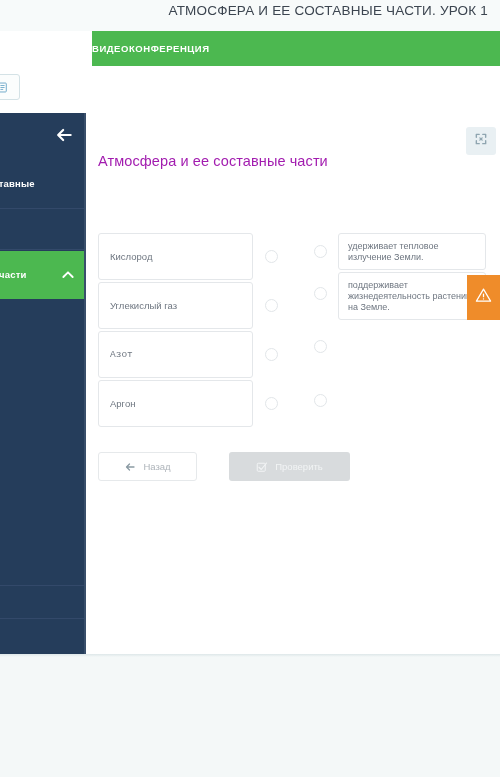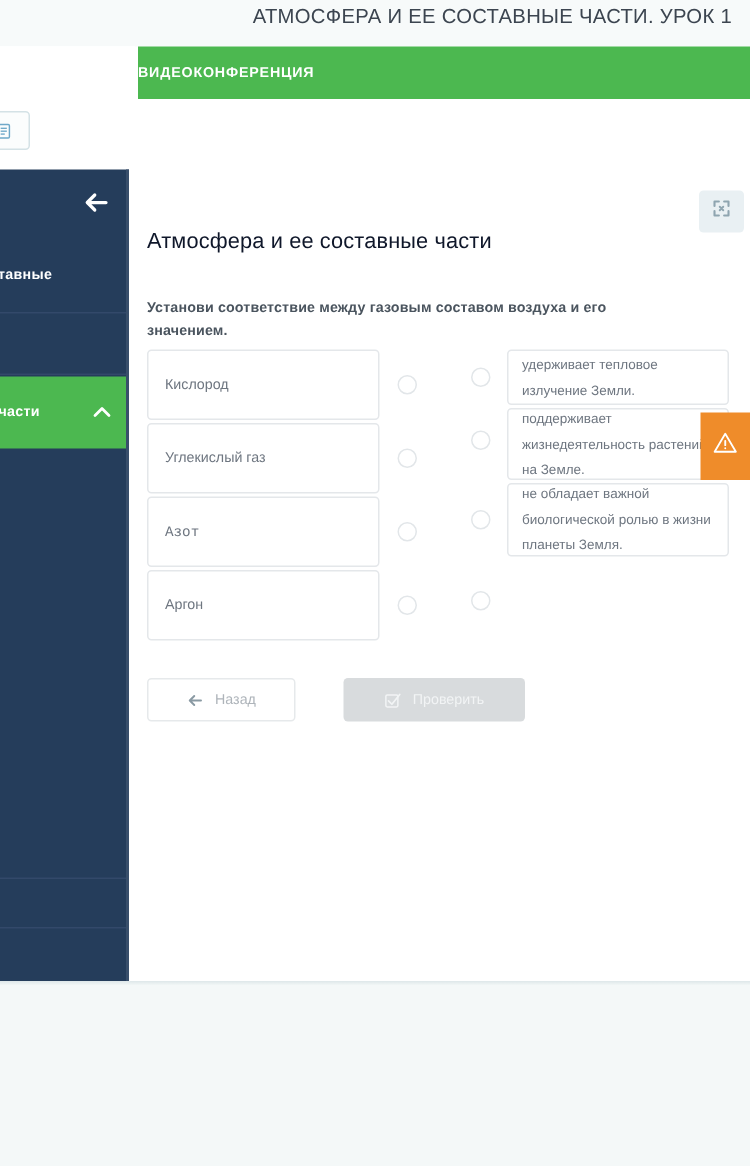--- a/index.html
+++ b/index.html
@@ -198,21 +198,21 @@
     display: flex;
     align-items: center;
     justify-content: center;
   }
 
   #lesson-title {
     position: absolute;
     left: 10px;
     top: 40px;
     font-size: 14.5px;
-    color: #0f172a;
+    color: #a21caf;
     font-weight: 400;
     letter-spacing: 0.1px;
   }
 
   #task-prompt {
     position: absolute;
     left: 10px;
     top: 85px;
     width: 355px;
     font-size: 9.5px;
@@ -250,21 +250,21 @@
     left: 0;
     width: 148px;
     border: 1px solid #e4e7ea;
     border-radius: 3px;
     background: #ffffff;
     display: flex;
     align-items: center;
     padding: 0 9px;
     font-size: 9px;
     color: #6e7680;
-    line-height: 17px;
+    line-height: 11px;
   }
 
   .dot {
     position: absolute;
     width: 13px;
     height: 13px;
     border: 1.5px solid #e2e6e9;
     border-radius: 50%;
     background: #ffffff;
   }
@@ -405,21 +405,20 @@
     <span>
       <svg width="14" height="14" viewBox="0 0 24 24">
         <path d="M4 9 V4 H9 M15 4 H20 V9 M20 15 V20 H15 M9 20 H4 V15" fill="none" stroke="#8fa5b0" stroke-width="2.4" stroke-linecap="round" stroke-linejoin="round"></path>
         <path d="M10 10 L14 14 M14 10 L10 14" fill="none" stroke="#8fa5b0" stroke-width="2.2" stroke-linecap="round"></path>
       </svg>
     </span>
   </div>
 
   <div id="lesson-title">Атмосфера и ее составные части</div>
 
-  <div id="task-prompt">Установи соответствие между газовым составом воздуха и его значением.</div>
 
   <div id="match-area">
 
     <div class="term-box" style="top:0px;   height:47px;">
       <span>Кислород</span>
     </div>
     <div class="term-box" style="top:49px;  height:47px;">
       <span>Углекислый газ</span>
     </div>
     <div class="term-box" style="top:98px;  height:47px;font-family:Liberation Mono, monospace;">
@@ -437,23 +436,20 @@
     <div class="dot dot-right" style="top:12px;"></div>
     <div class="dot dot-right" style="top:54px;"></div>
     <div class="dot dot-right" style="top:107px;"></div>
     <div class="dot dot-right" style="top:161px;"></div>
 
     <div class="def-box" style="left:240px; top:0px;   height:37px;">
       <span>удерживает тепловое излучение Земли.</span>
     </div>
     <div class="def-box" style="left:240px; top:39px;  height:48px;">
       <span>поддерживает жизнедеятельность растений на Земле.</span>
-    </div>
-    <div class="def-box" style="left:240px; top:89px;  height:49px;">
-      <span>не обладает важной биологической ролью в жизни планеты Земля.</span>
     </div>
 
   </div>
 
 </div>
 
 <div id="warning-badge">
   <span>
     <svg width="17" height="17" viewBox="0 0 24 24">
       <path d="M12 3 L22 20 H2 Z" fill="none" stroke="#ffffff" stroke-width="1.7" stroke-linejoin="round"></path>

